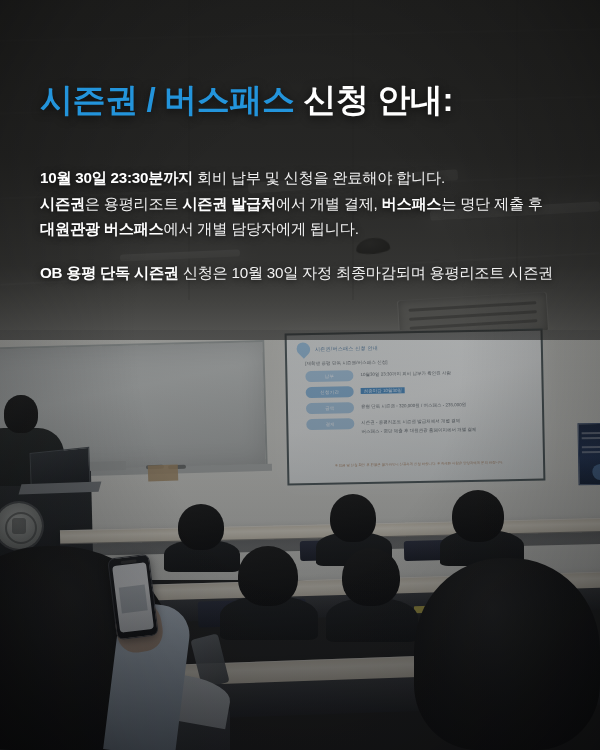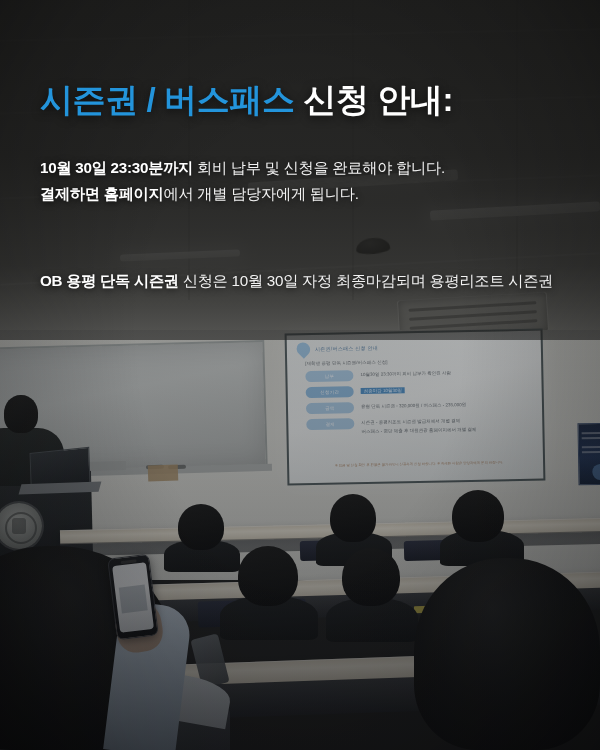--- a/index.html
+++ b/index.html
@@ -362,22 +362,22 @@
   }
   .title .accent{ color:#2394db; }
   .title .plain { color:#ffffff; }
 
   .para{
     position:absolute; left:40px;
     color:#f2f2f2; font-size:15.2px; line-height:25.5px;
     letter-spacing:-.25px;
     text-shadow:0 1px 7px rgba(0,0,0,.78);
   }
-  .para.p1{ top:155px; }
-  .para.p2{ top:268px; }
+  .para.p1{ top:165px; }
+  .para.p2{ top:260px; }
   .para b{ color:#ffffff; font-weight:bold; }
   .para .line{ display:block; white-space:nowrap; }
 </style>
 </head>
 <body>
 
 <div id="card">
 
   <div class="photo">
 
@@ -508,21 +508,22 @@
     <div class="overlay-top"></div>
     <div class="vignette"></div>
   </div>
 
   <div class="content">
 
     <h1 class="title"><span class="accent">시즌권 / 버스패스</span><span class="plain"> 신청 안내:</span></h1>
 
     <div class="para p1">
       <span class="line"><b>10월 30일 23:30분까지</b><span> 회비 납부 및 신청을 완료해야 합니다.</span></span>
-      <span class="line"><b>결제하면 홈페이지</b><span>에서 개별 담당자에게 됩니다.</span></span>
+      <span class="line"><b>시즌권</b><span>은 용평리조트 </span><b>시즌권 발급처</b><span>에서 개별 결제, </span><b>버스패스</b><span>는 명단 제출 후</span></span>
+      <span class="line"><b>대원관광 버스패스</b><span>에서 개별 담당자에게 됩니다.</span></span>
     </div>
 
     <div class="para p2">
       <span class="line"><b>OB 용평 단독 시즌권</b><span> 신청은 10월 30일 자정 최종마감되며 용평리조트 시즌권</span></span>
     </div>
 
   </div>
 </div>
 
 </body></html>

